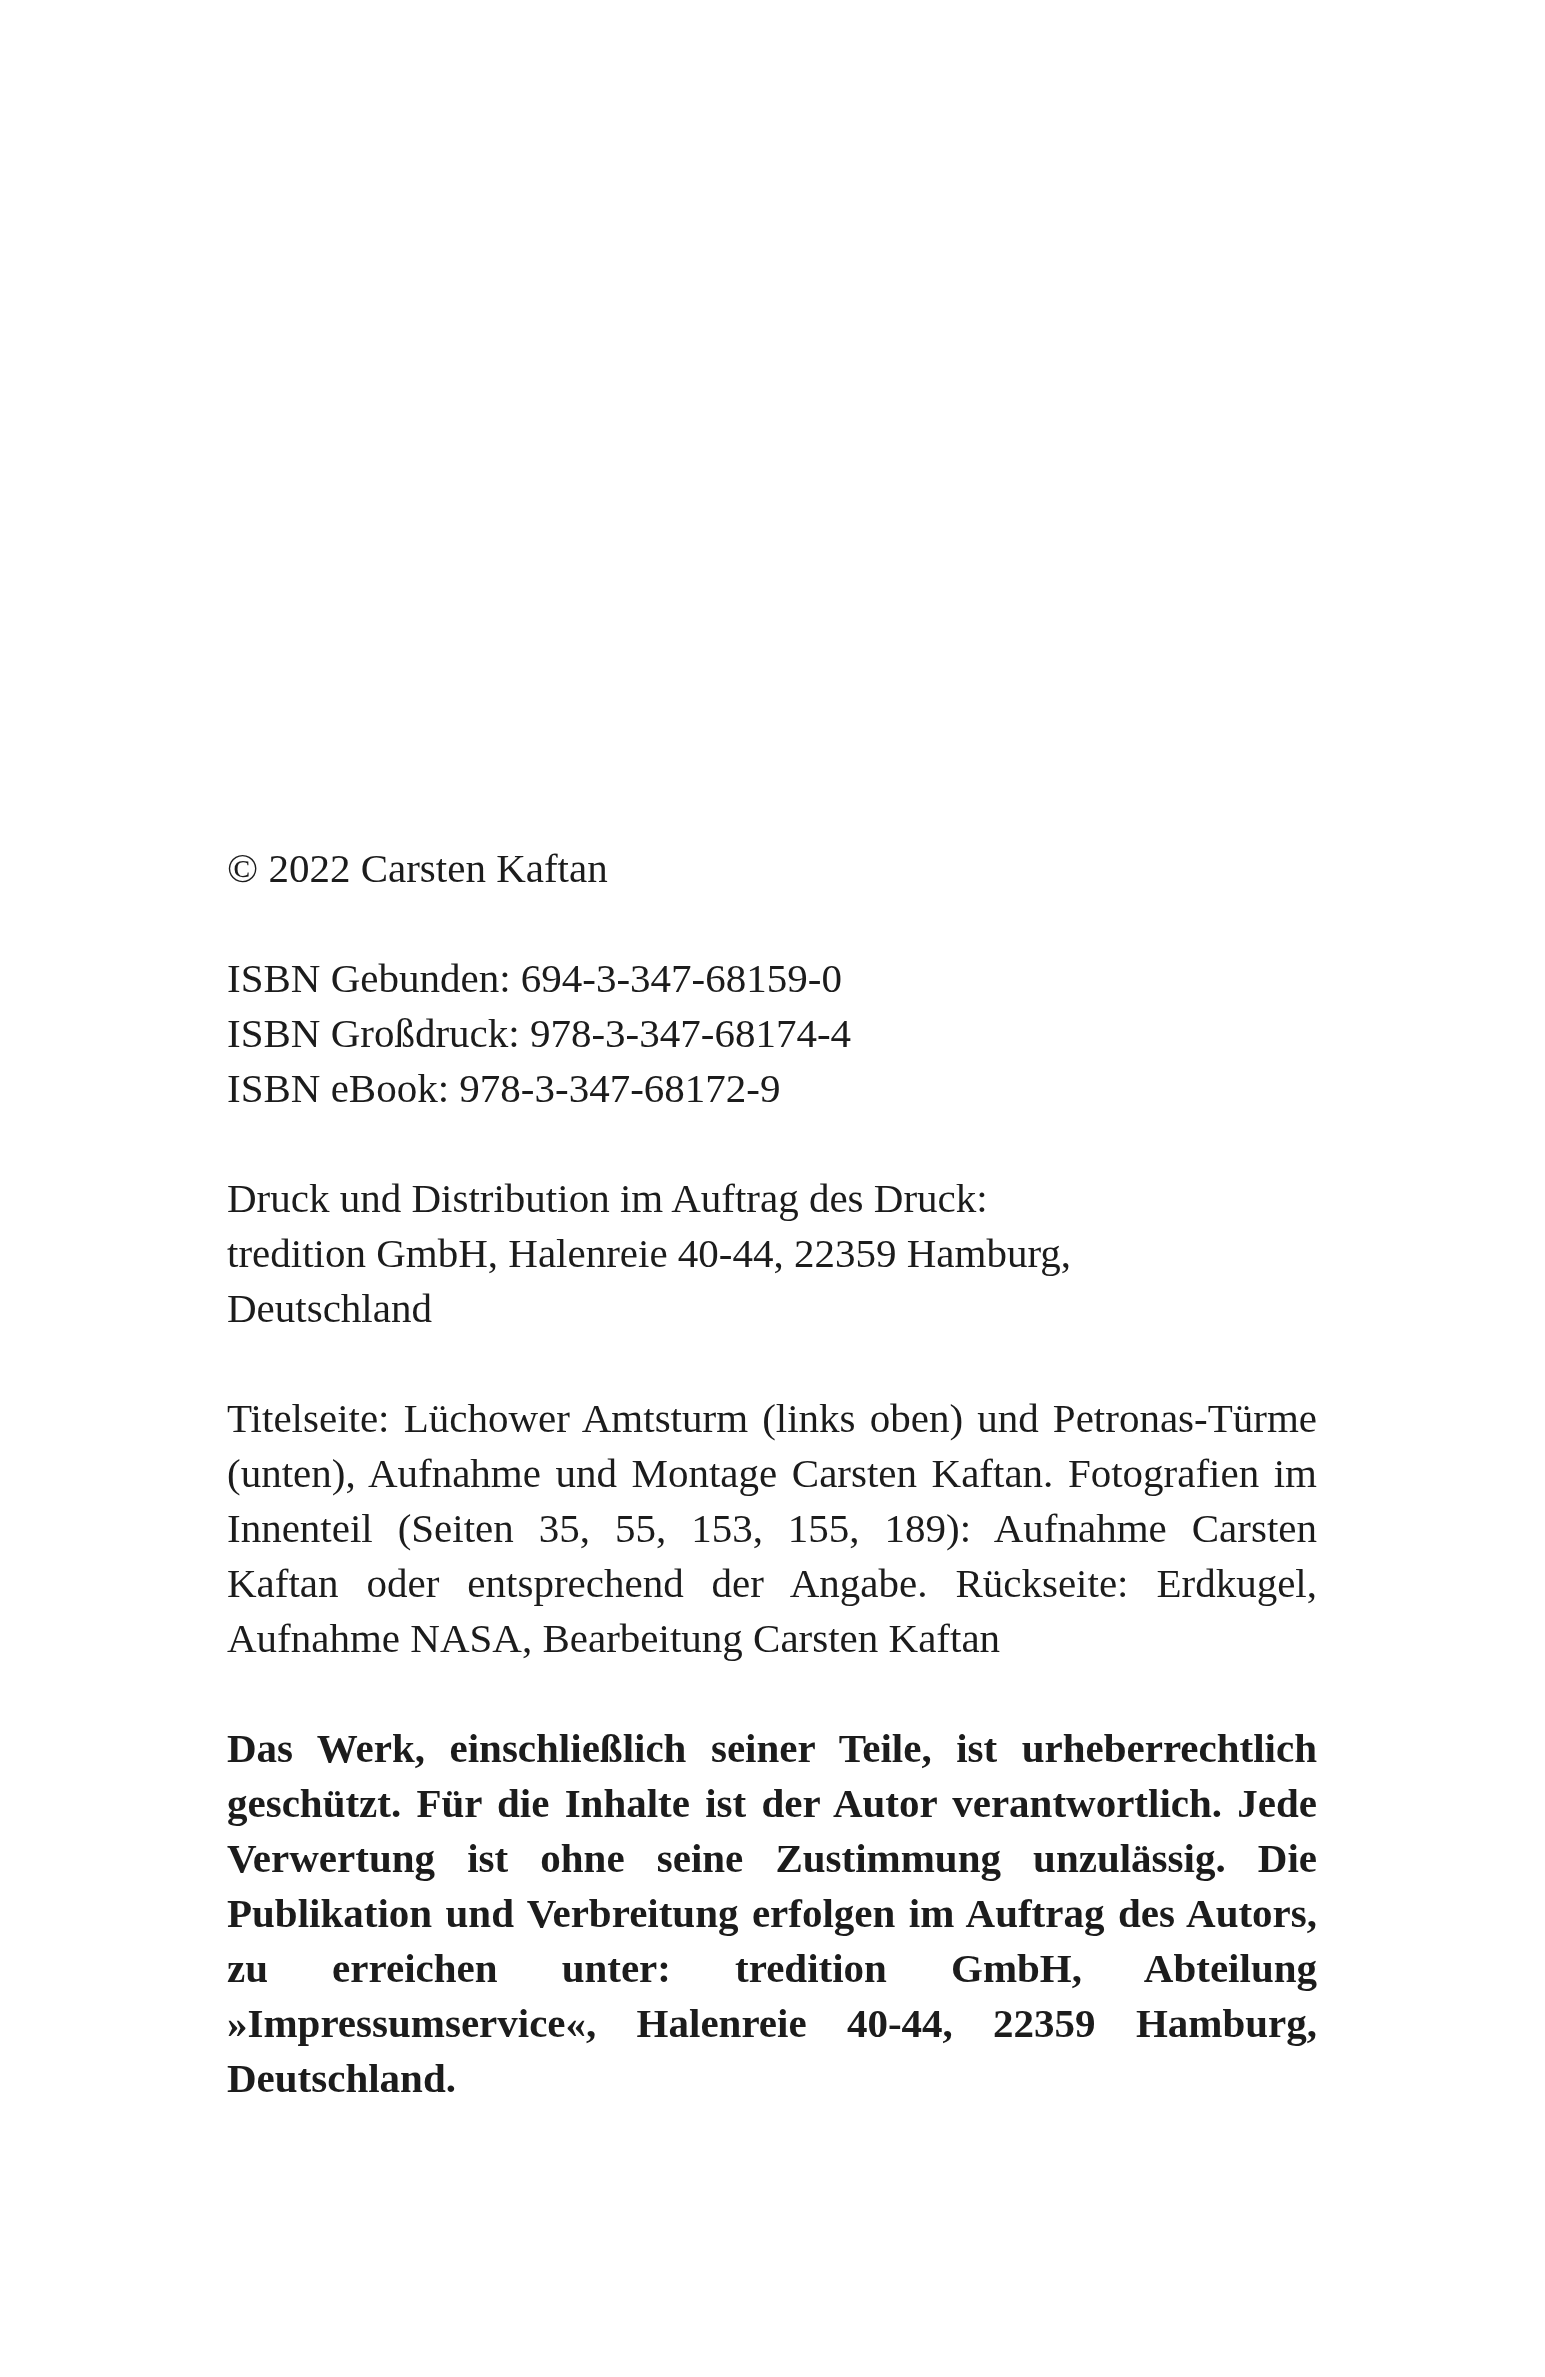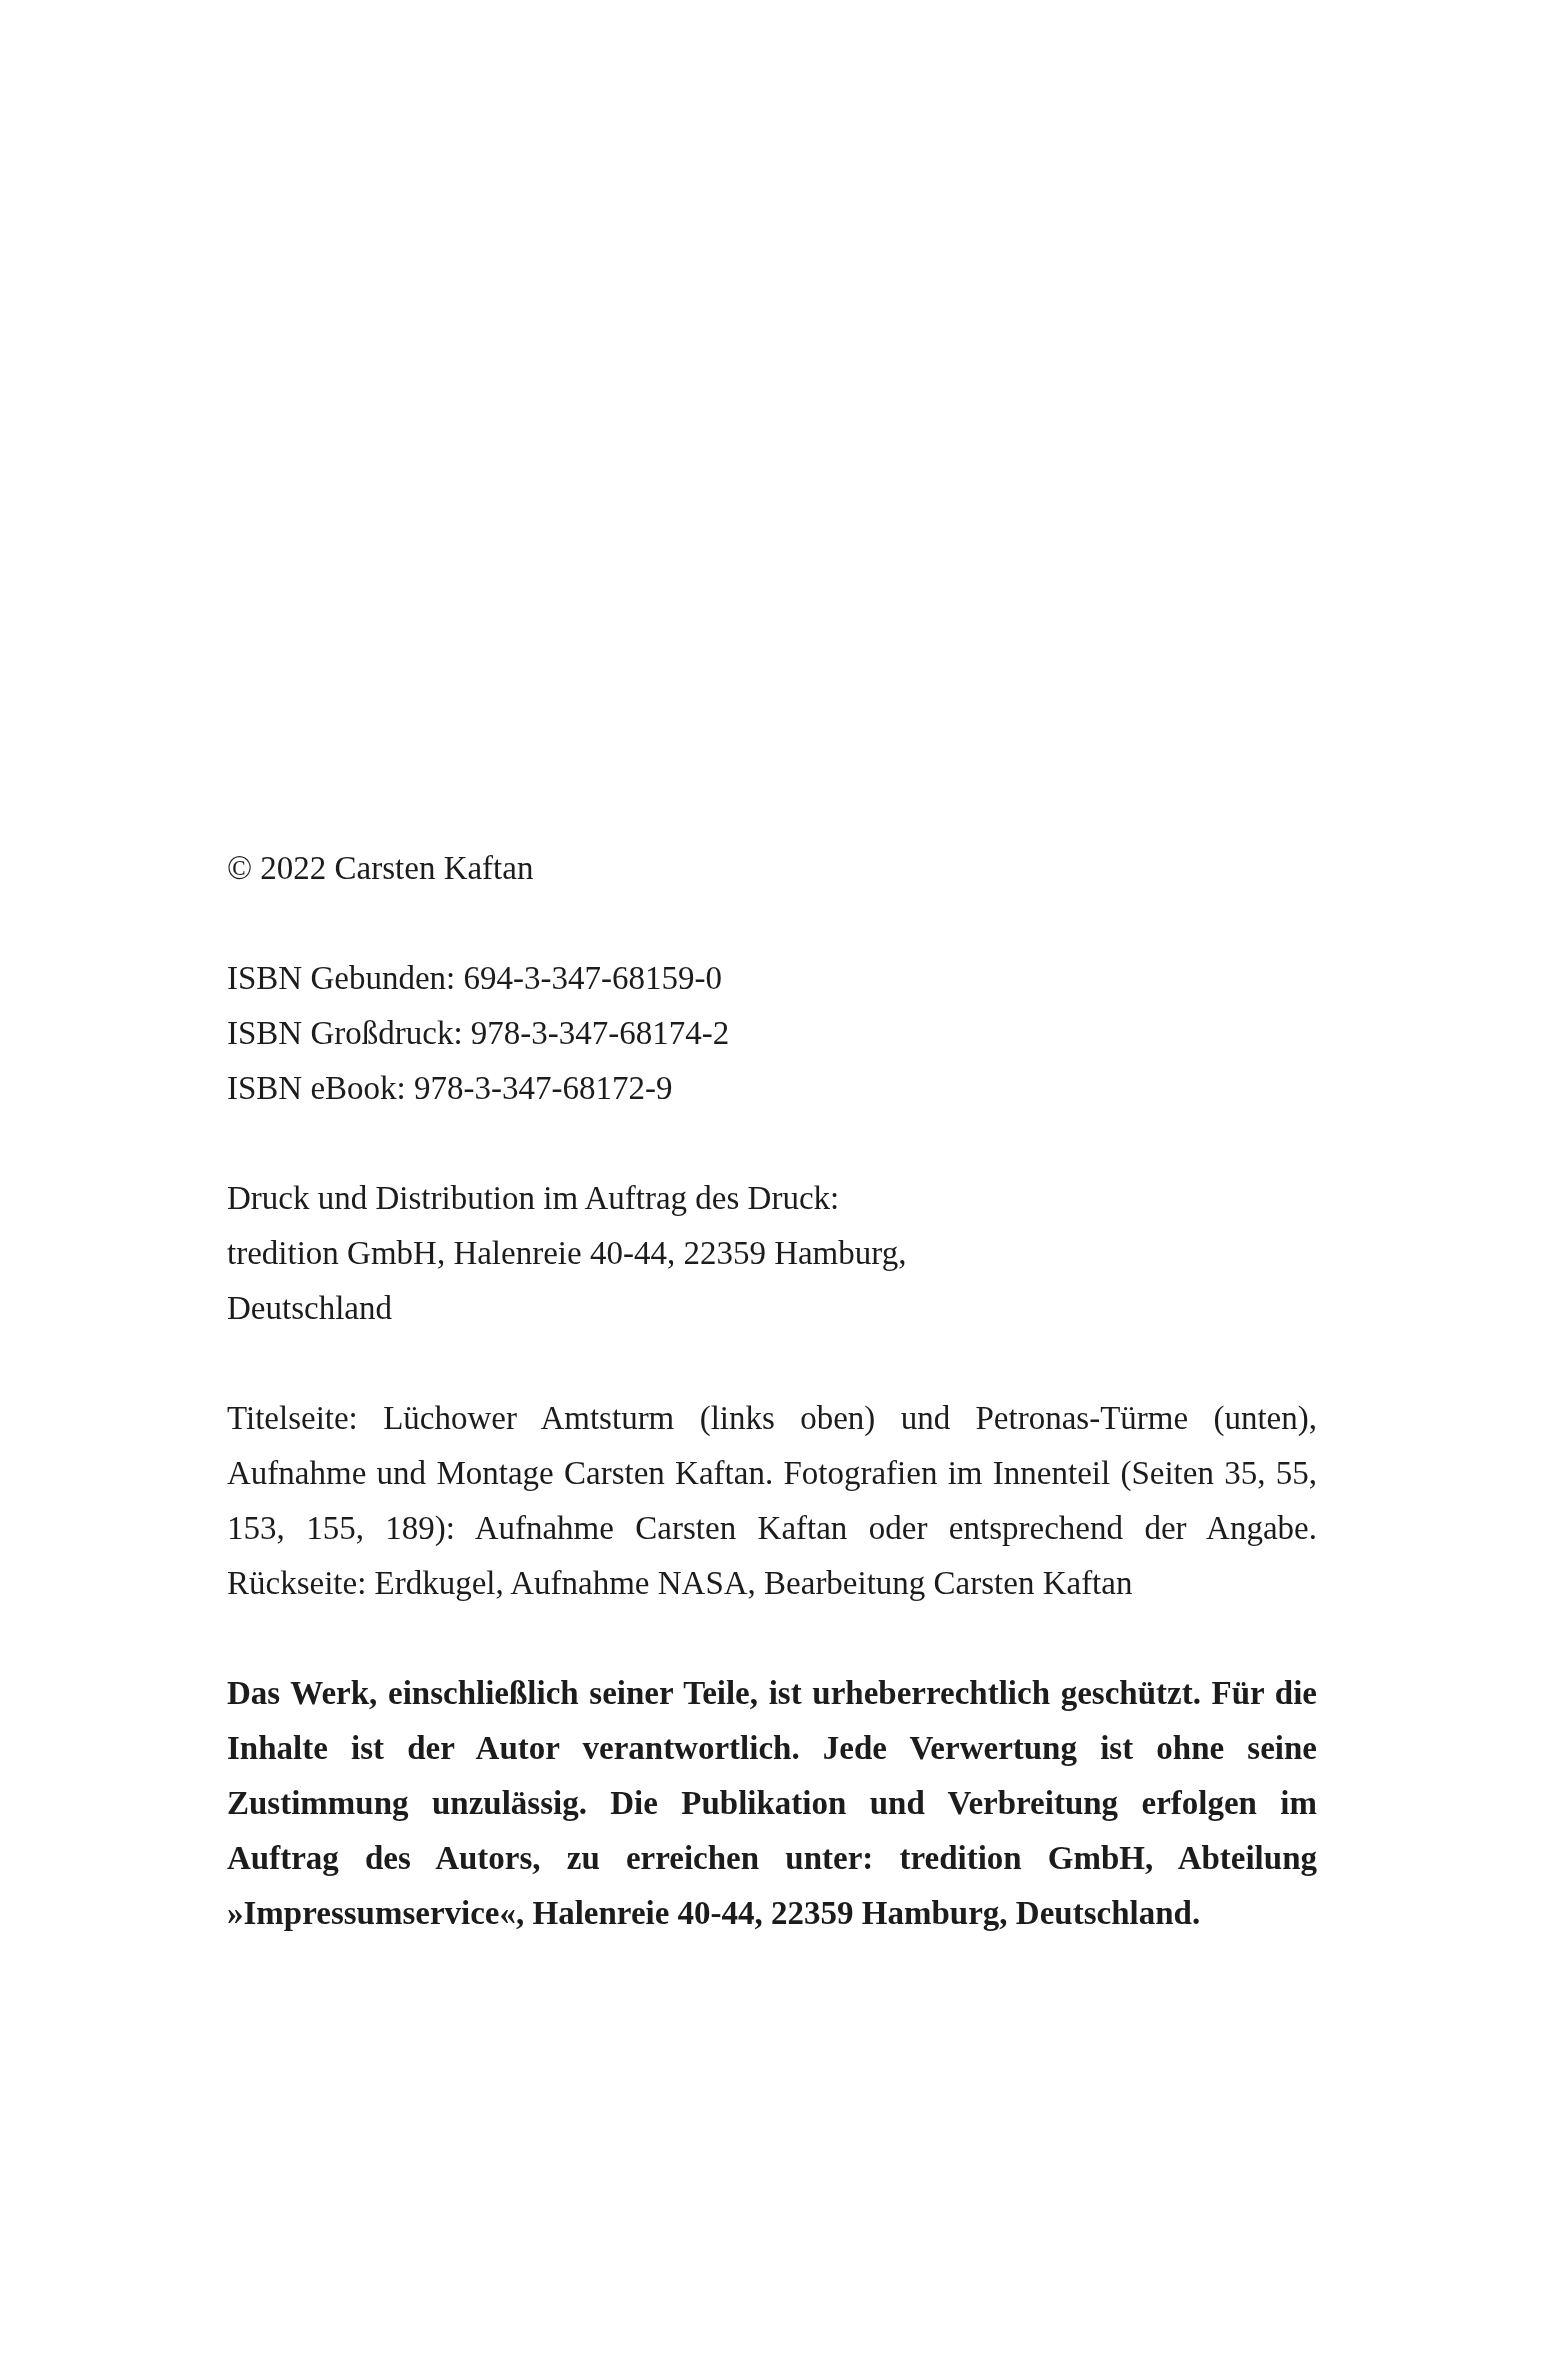--- a/index.html
+++ b/index.html
@@ -13,21 +13,21 @@
     position: relative;
     font-family: "Liberation Serif", "DejaVu Serif", serif;
     color: #1c1c1c;
     overflow: hidden;
   }
   .page-content {
     position: absolute;
     left: 227px;
     top: 841px;
     width: 1090px;
-    font-size: 33px;
+    font-size: 41px;
     line-height: 55px;
   }
   .block {
     margin: 0 0 55px 0;
   }
   .block:last-child {
     margin-bottom: 8px;
     font-weight: bold;
   }
   .line {
@@ -42,21 +42,21 @@
 <body>
 
 <div class="page-content">
 
   <div class="block">
     <div class="line">© 2022 Carsten Kaftan</div>
   </div>
 
   <div class="block">
     <div class="line">ISBN Gebunden: 694-3-347-68159-0</div>
-    <div class="line">ISBN Großdruck: 978-3-347-68174-2</div>
+    <div class="line">ISBN Großdruck: 978-3-347-68174-4</div>
     <div class="line">ISBN eBook: 978-3-347-68172-9</div>
   </div>
 
   <div class="block">
     <div class="line">Druck und Distribution im Auftrag des Druck:</div>
     <div class="line">tredition GmbH, Halenreie 40-44, 22359 Hamburg,</div>
     <div class="line">Deutschland</div>
   </div>
 
   <div class="block para-justified">Titelseite: Lüchower Amtsturm (links oben) und Petronas-Türme (unten), Aufnahme und Montage Carsten Kaftan. Fotografien im Innenteil (Seiten 35, 55, 153, 155, 189): Aufnahme Carsten Kaftan oder entsprechend der Angabe. Rückseite: Erdkugel, Aufnahme NASA, Bearbeitung Carsten Kaftan</div>

